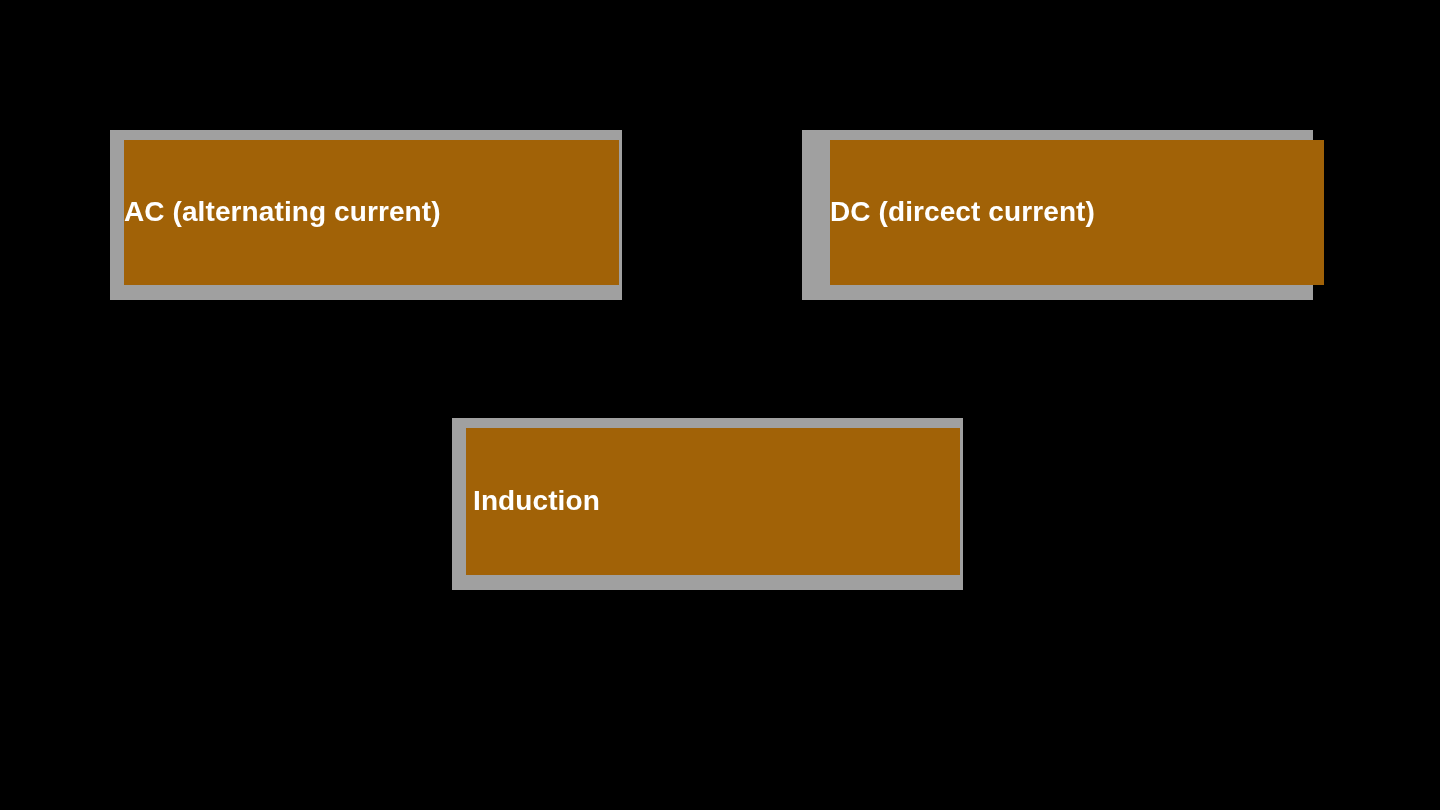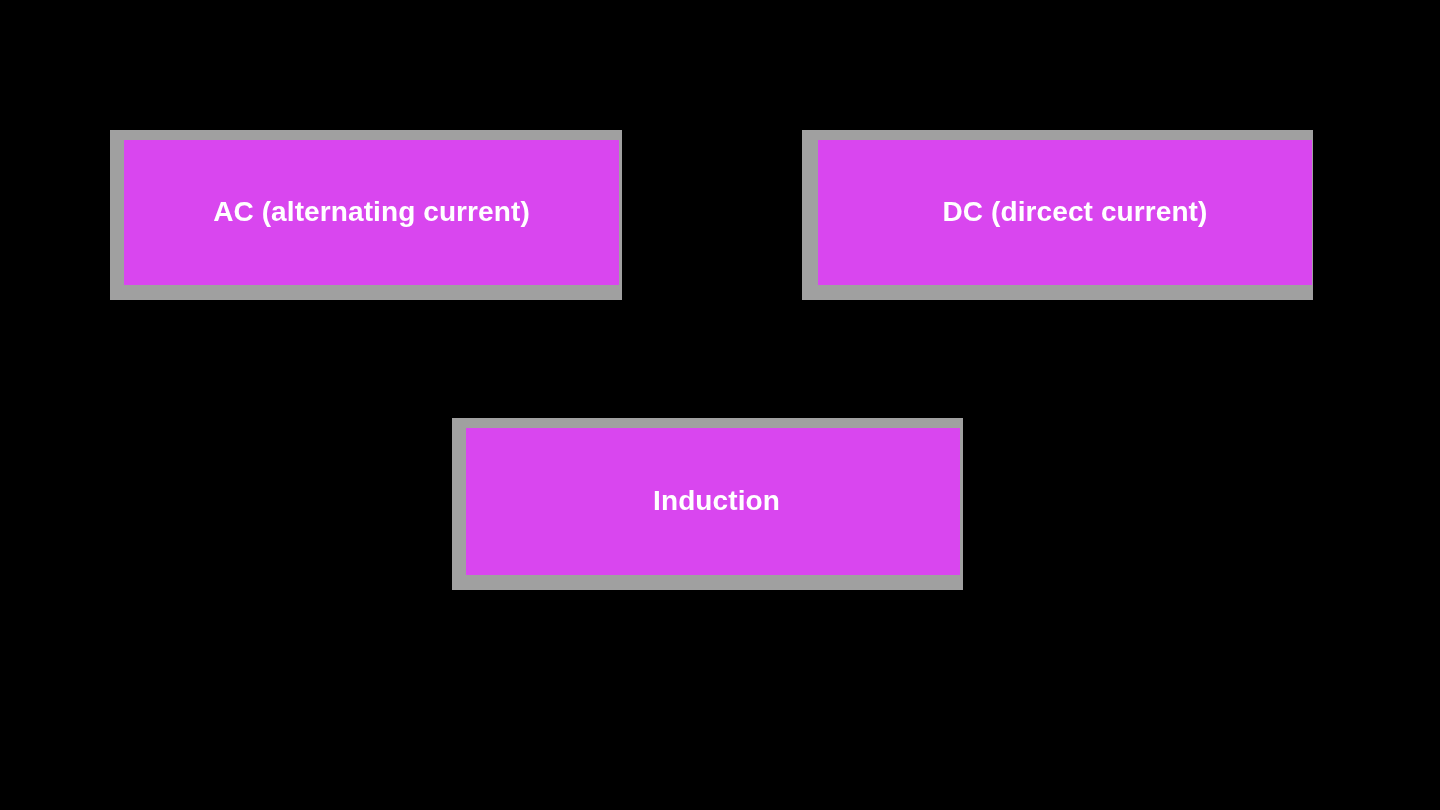--- a/index.html
+++ b/index.html
@@ -25,25 +25,24 @@
   
   .node {
     position: absolute;
     background: #a0a0a0;
     box-sizing: border-box;
   }
 
   
   .node-fill {
     position: absolute;
-    background: #d946ef;
+    background: #a16207;
     box-sizing: border-box;
     display: flex;
     align-items: center;
-    justify-content: center;
     overflow: hidden;
   }
 
   .node-label {
     color: #ffffff;
     font-family: "Liberation Sans", sans-serif;
     font-weight: bold;
     font-size: 28px;
     line-height: 1.15;
     letter-spacing: 0.1px;
@@ -69,25 +68,24 @@
   }
 
   
   #node-dc {
     left: 802px;
     top: 130px;
     width: 511px;
     height: 170px;
   }
   #node-dc .node-fill {
-    left: 16px;
+    left: 28px;
     top: 10px;
     width: 494px;
     height: 145px;
-    padding-left: 20px;
   }
 
   
   #node-induction {
     left: 452px;
     top: 418px;
     width: 511px;
     height: 172px;
   }
   #node-induction .node-fill {

